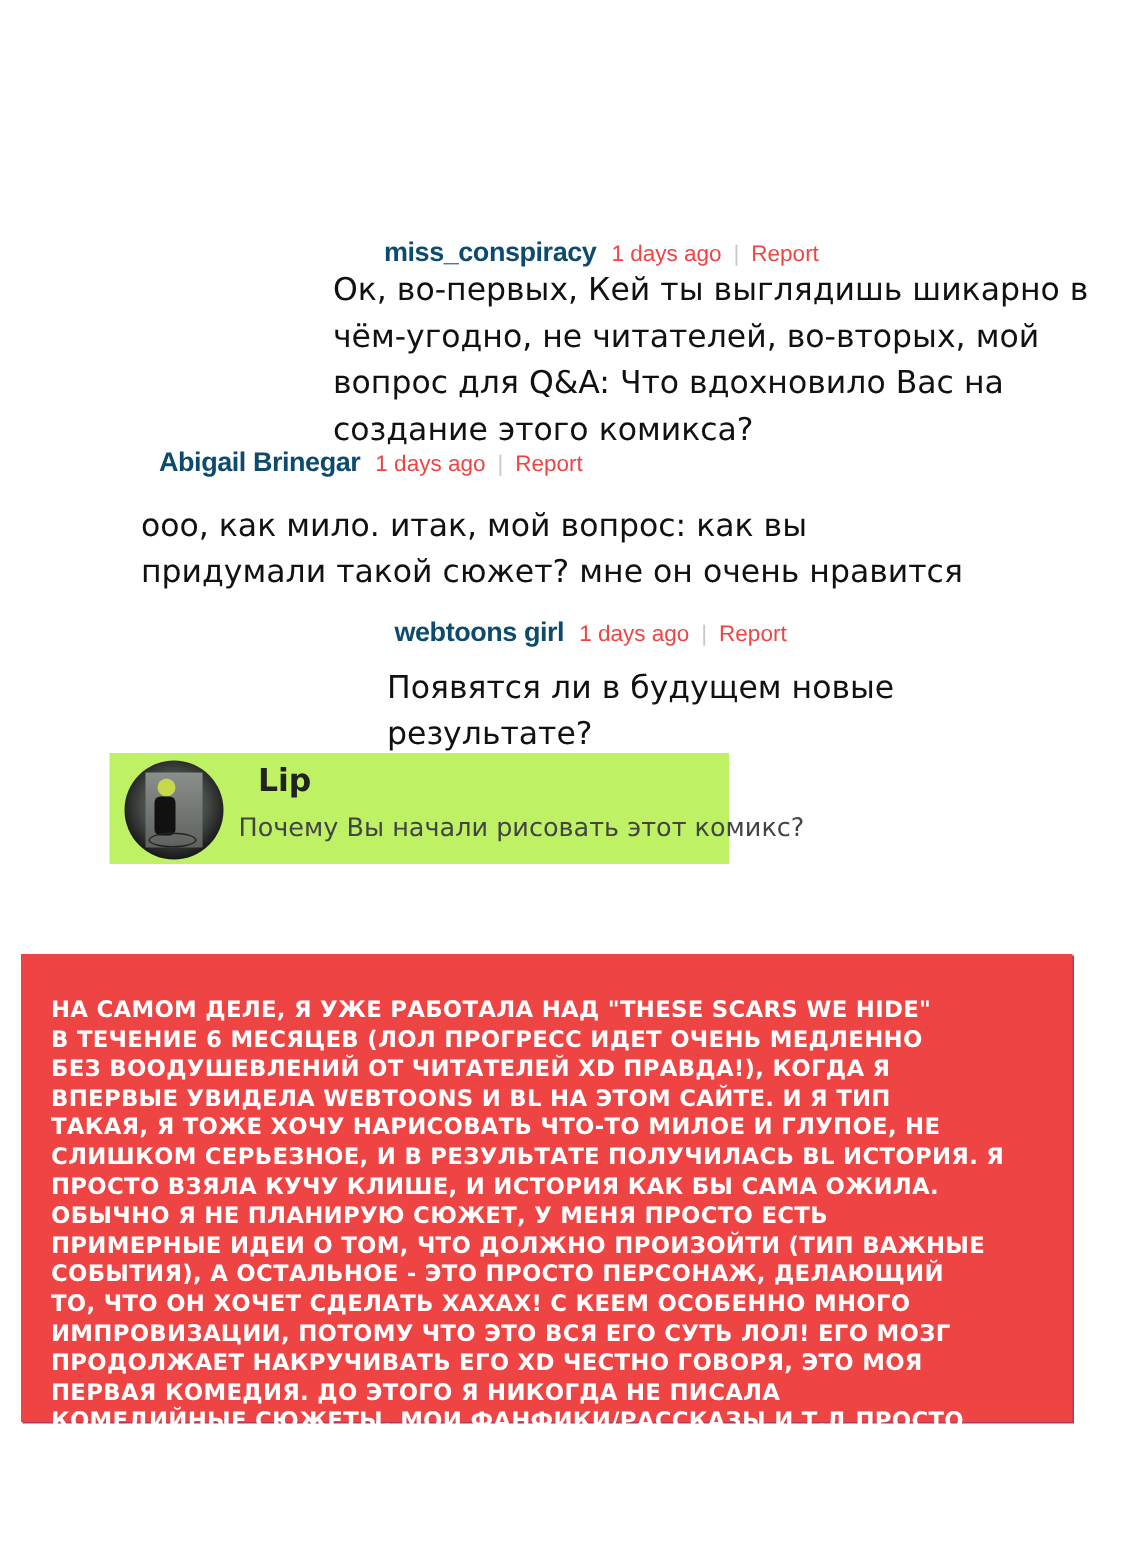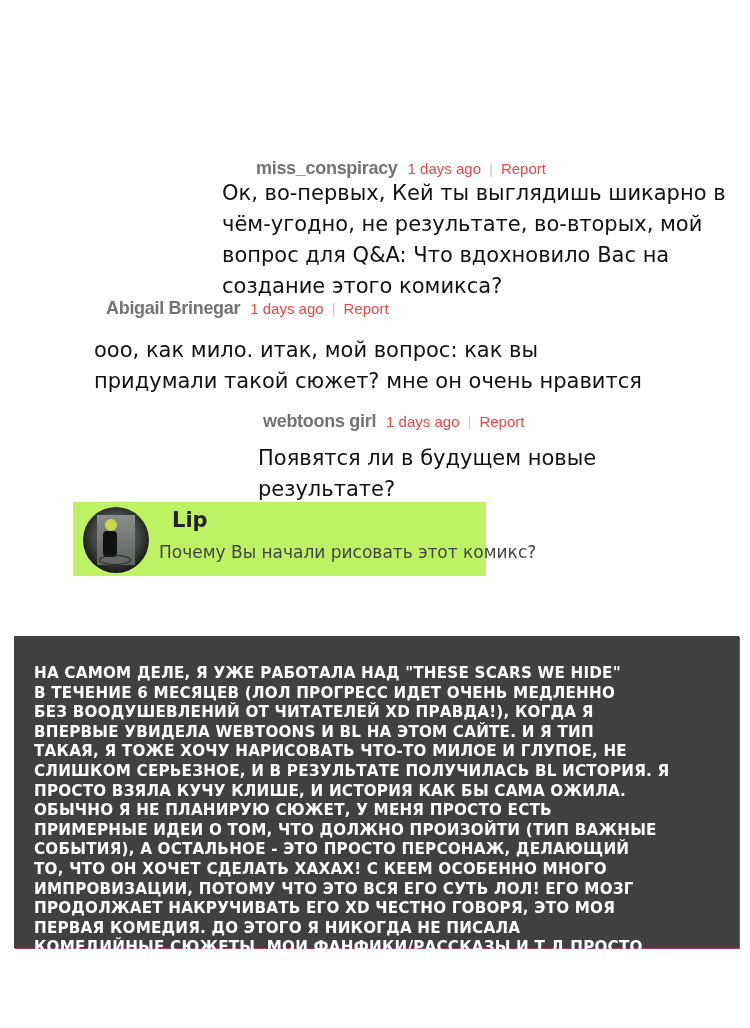--- a/index.html
+++ b/index.html
@@ -1,52 +1,52 @@
 <!DOCTYPE html>
 <html><head>
 <meta charset="utf-8">
 <style>
   html, body { margin:0; padding:0; background:#ffffff; }
   body { width:750px; height:1028px; position:relative; overflow:hidden;
          font-family:"DejaVu Sans", sans-serif; color:#111; }
   .meta { position:absolute; white-space:nowrap; font-family:"Liberation Sans", sans-serif; }
-  .meta .user { font-weight:bold; color:#737373; font-size:18px; letter-spacing:-0.3px; }
+  .meta .user { font-weight:bold; color:#0c4a6e; font-size:18px; letter-spacing:-0.3px; }
   .meta .time, .meta .sep, .meta .report { color:#ef4444; font-size:15px; margin-left:10px; }
   .meta .sep { margin-left:8px; color:#c8c8c8; }
   .meta .report { margin-left:8px; }
   .ctext { position:absolute; font-family:"DejaVu Sans", sans-serif; font-size:21px;
            line-height:31px; color:#111; }
   .lipcard { position:absolute; left:73px; top:502px; width:413px; height:74px; background:#bef264; }
   .avatar { position:absolute; left:10px; top:5px; width:66px; height:66px; border-radius:50%;
             background:radial-gradient(circle at 50% 45%, #6e7470 0%, #444a46 45%, #151515 75%, #0a0a0a 100%);
             overflow:hidden; }
   .avatar .panel { position:absolute; left:14px; top:8px; width:38px; height:50px;
             background:linear-gradient(180deg,#8a8f8c,#5d625f); }
   .avatar .head { position:absolute; left:22px; top:12px; width:12px; height:12px; border-radius:50%; background:#c7d84a; }
   .avatar .body { position:absolute; left:20px; top:24px; width:14px; height:26px; background:#111; border-radius:4px; }
   .avatar .ring { position:absolute; left:16px; top:48px; width:30px; height:8px; border:1px solid #222; border-radius:50%; }
   .lipname { position:absolute; left:99px; top:6px; font-family:"DejaVu Sans", sans-serif; font-weight:bold;
              font-size:21px; color:#222; }
   .liptext { position:absolute; left:86px; top:40px; font-family:"DejaVu Sans", sans-serif; font-size:17px; color:#444; white-space:nowrap; }
-  .answer { position:absolute; left:14px; top:636px; width:725px; height:312px; background:#404040;
-            box-shadow: 1px 1px 0 #b23a58; }
+  .answer { position:absolute; left:14px; top:636px; width:673px; height:312px; background:#ef4444;
+            box-shadow: 1px 1px 0 #b23a58; padding-left: 28px; }
   .answer-text { position:absolute; left:20px; top:28px; width:700px; color:#ffffff;
                  font-family:"DejaVu Sans", sans-serif; font-size:15.2px; line-height:19.6px;
                  text-transform:uppercase; letter-spacing:0.2px; font-weight:bold; }
   .answer-text .ln { display:block; white-space:nowrap; }
 </style>
 </head>
 <body>
 
 <div class="meta" style="left:256px; top:158px;">
   <span class="user">miss_conspiracy</span><span class="time">1 days ago</span><span class="sep">|</span><span class="report">Report</span>
 </div>
 <div class="ctext" style="left:222px; top:178px;">
   <div>Ок, во-первых, Кей ты выглядишь шикарно в</div>
-  <div>чём-угодно, не результате, во-вторых, мой</div>
+  <div>чём-угодно, не читателей, во-вторых, мой</div>
   <div>вопрос для Q&amp;A: Что вдохновило Вас на</div>
   <div>создание этого комикса?</div>
 </div>
 
 <div class="meta" style="left:106px; top:298px;">
   <span class="user">Abigail Brinegar</span><span class="time">1 days ago</span><span class="sep">|</span><span class="report">Report</span>
 </div>
 <div class="ctext" style="left:94px; top:335px;">
   <div>ооо, как мило. итак, мой вопрос: как вы</div>
   <div>придумали такой сюжет? мне он очень нравится</div>

